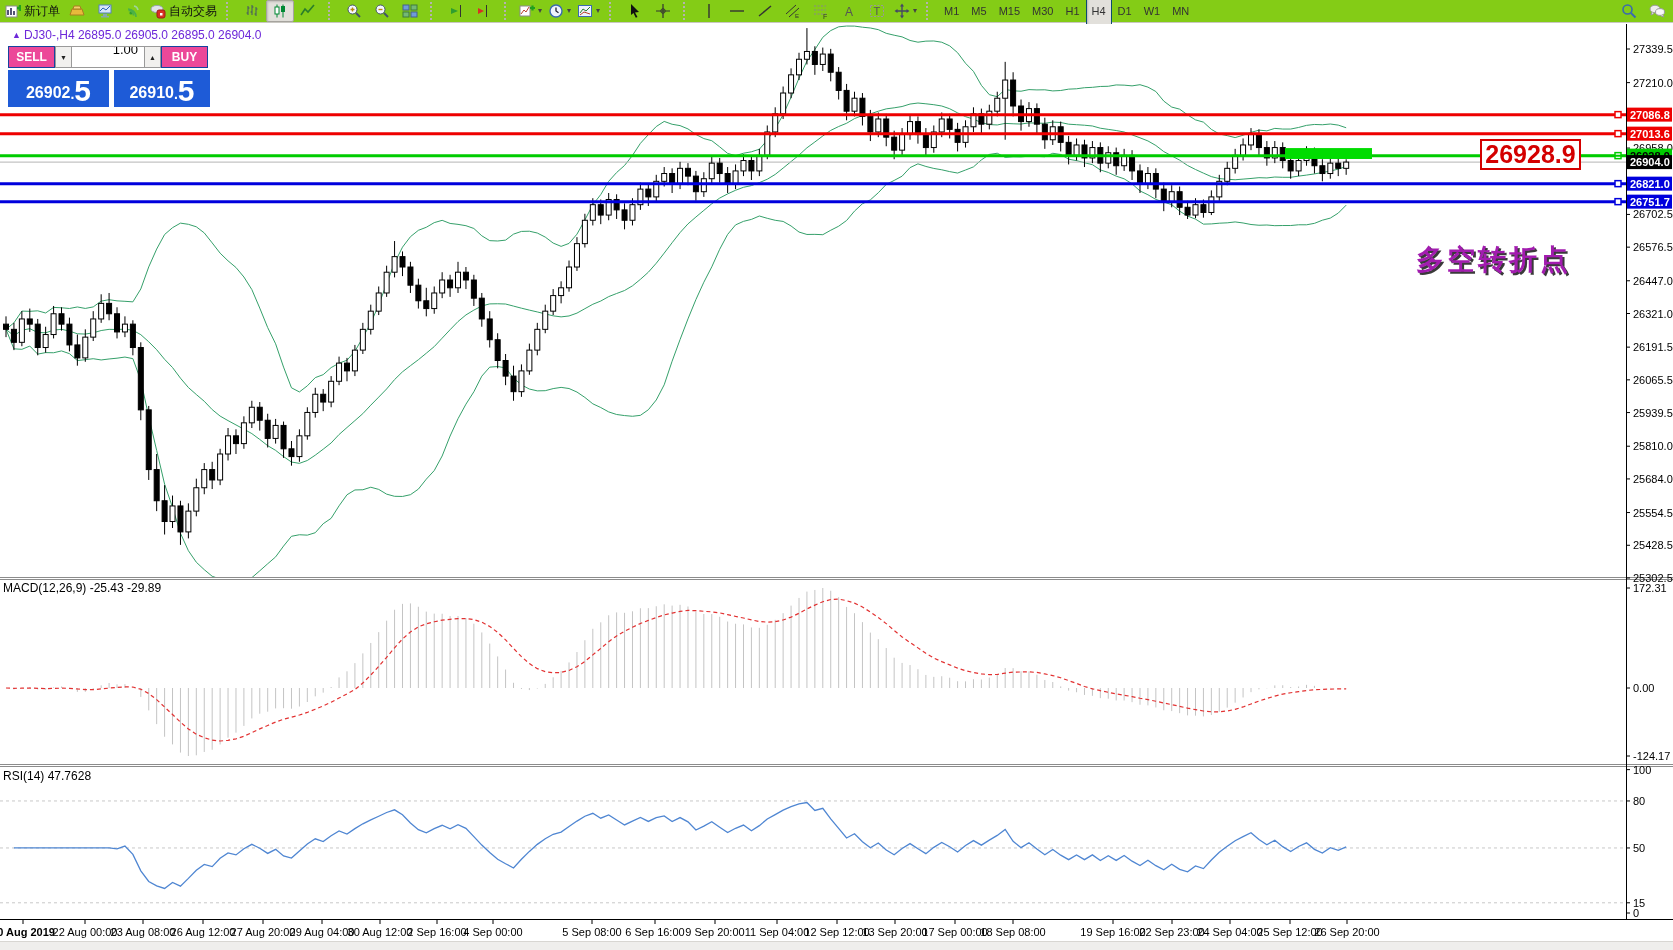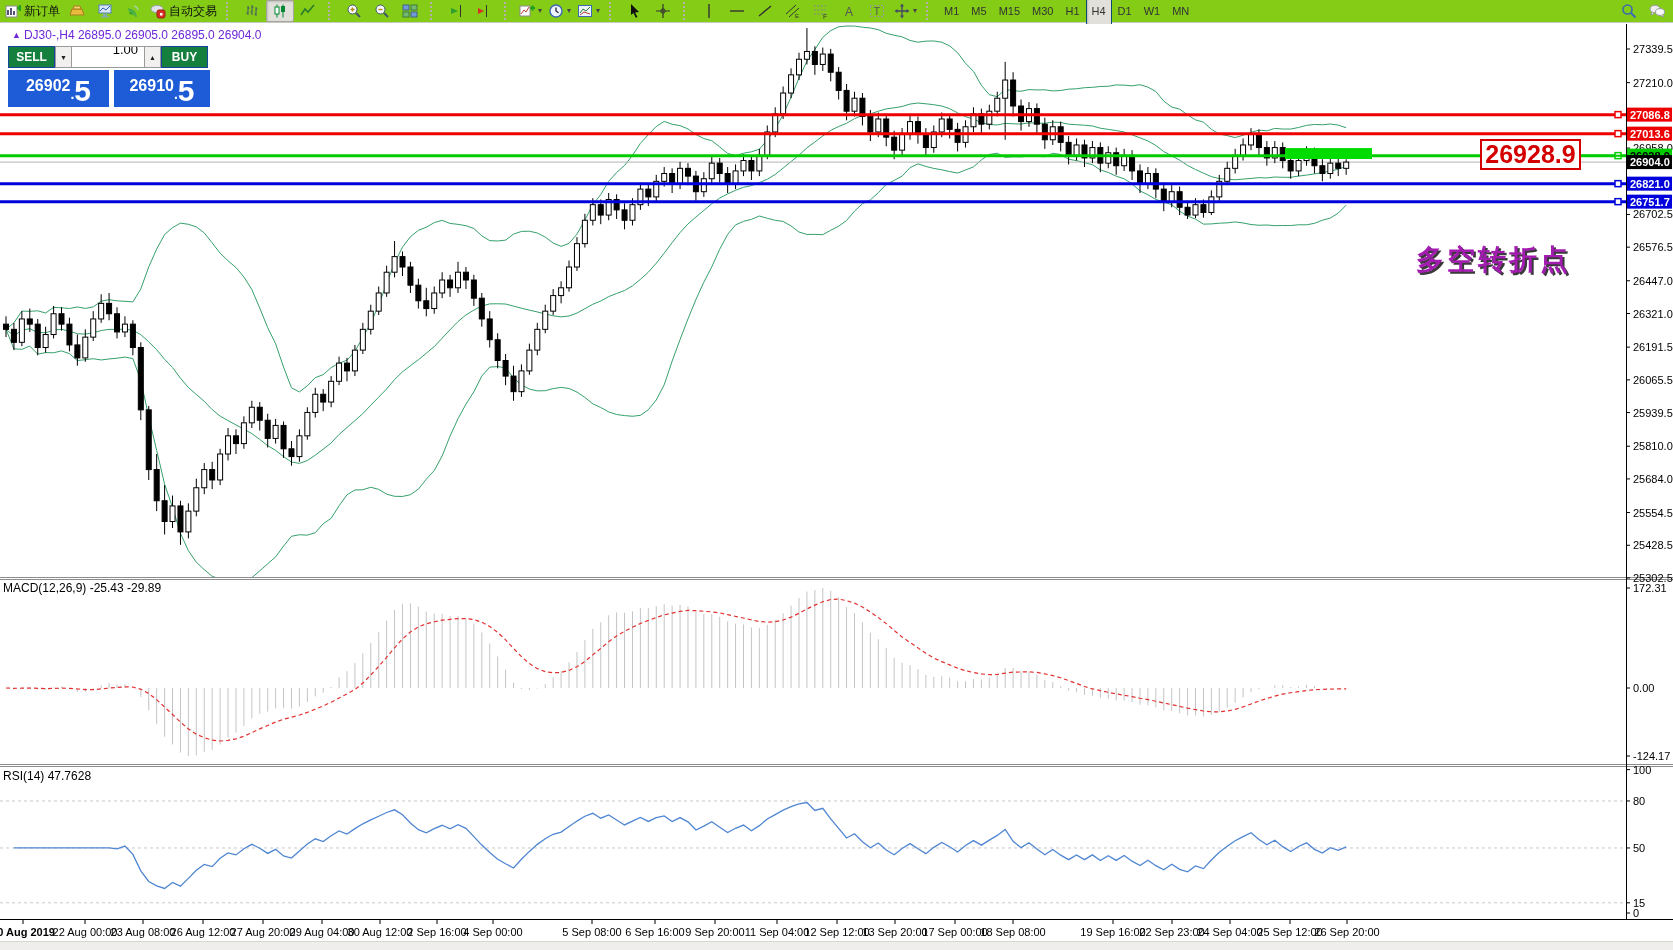--- a/index.html
+++ b/index.html
@@ -17,33 +17,33 @@
   .tf-btn{font-size:11px;color:#333;padding:10px 5px;height:18px;display:flex;align-items:center;
     border:1px solid transparent;border-radius:2px;}
   .tf-btn.pressed{background:#e2e0db;border:1px solid #0c4a6e;box-shadow:inset 1px 1px 2px rgba(0,0,0,.18);}
   .tb-spacer{flex:1;}
   .ic{width:16px;height:16px;display:block;}
   
   .symbol-line{position:absolute;left:12px;top:28px;font-size:12px;color:#6d28d9;z-index:4;}
   .symbol-line .tri{font-size:9px;vertical-align:1px;margin-right:3px;}
   .ocp{position:absolute;left:8px;top:46px;width:214px;z-index:5;}
   .ocp-row1{display:flex;height:22px;}
-  .btn-sell,.btn-buy{width:47px;background:#15803d;color:#fff;font-weight:bold;font-size:12px;
+  .btn-sell,.btn-buy{width:47px;background:#ec4899;color:#fff;font-weight:bold;font-size:12px;
     border:1px solid #16449f;display:flex;align-items:center;justify-content:center;box-sizing:border-box;}
   .spinner{display:flex;height:22px;box-sizing:border-box;}
   .spin-btn{width:17px;background:#f1f0ee;border:1px solid #9a9a9a;font-size:7px;color:#222;
     display:flex;align-items:center;justify-content:center;box-sizing:border-box;}
   .vol{width:72px;border:1px solid #9a9a9a;border-left:none;border-right:none;text-align:right;
     font-size:13px;padding:0 6px 16px 0;box-sizing:border-box;font-family:"Liberation Sans",sans-serif;}
   .ocp-row2{display:flex;margin-top:2px;}
   .price-box{background:#1e5bd7;color:#fff;height:37px;display:flex;align-items:flex-end;
     justify-content:center;box-sizing:border-box;}
   .price-sell{width:101px;margin-right:5px;}
   .price-buy{width:96px;}
-  .p-main{font-size:16px;font-weight:bold;padding-bottom:12px;}
+  .p-main{font-size:16px;font-weight:bold;padding-bottom:5px;}
   .p-dot{font-size:14px;font-weight:bold;padding-bottom:5px;}
   .p-big{font-size:30px;font-weight:bold;line-height:32px;}
   .macd-label,.rsi-label{position:absolute;left:3px;font-size:12px;color:#000;z-index:3;}
   .macd-label{top:581px;}
   .rsi-label{top:769px;text-align:center;}
   .price-callout{position:absolute;left:1480px;top:139px;width:97px;height:27px;background:#fff;
     border:2px solid #d40000;color:#d40000;font-size:25px;font-weight:bold;text-align:center;
     line-height:27px;z-index:6;letter-spacing:0px;}
   .turning-point{position:absolute;left:1416px;top:241px;font-size:28px;font-weight:bold;
     color:#a21caf;text-shadow:2px 2px 0 #3a3a3a;letter-spacing:3px;z-index:6;white-space:nowrap;}

